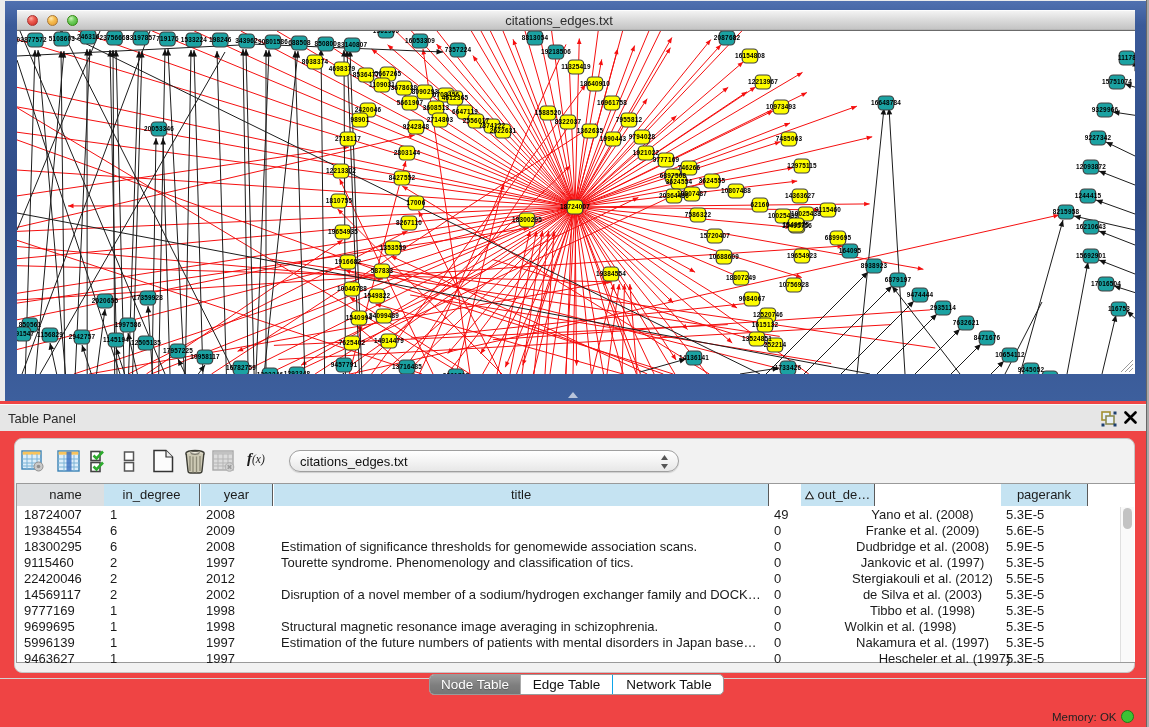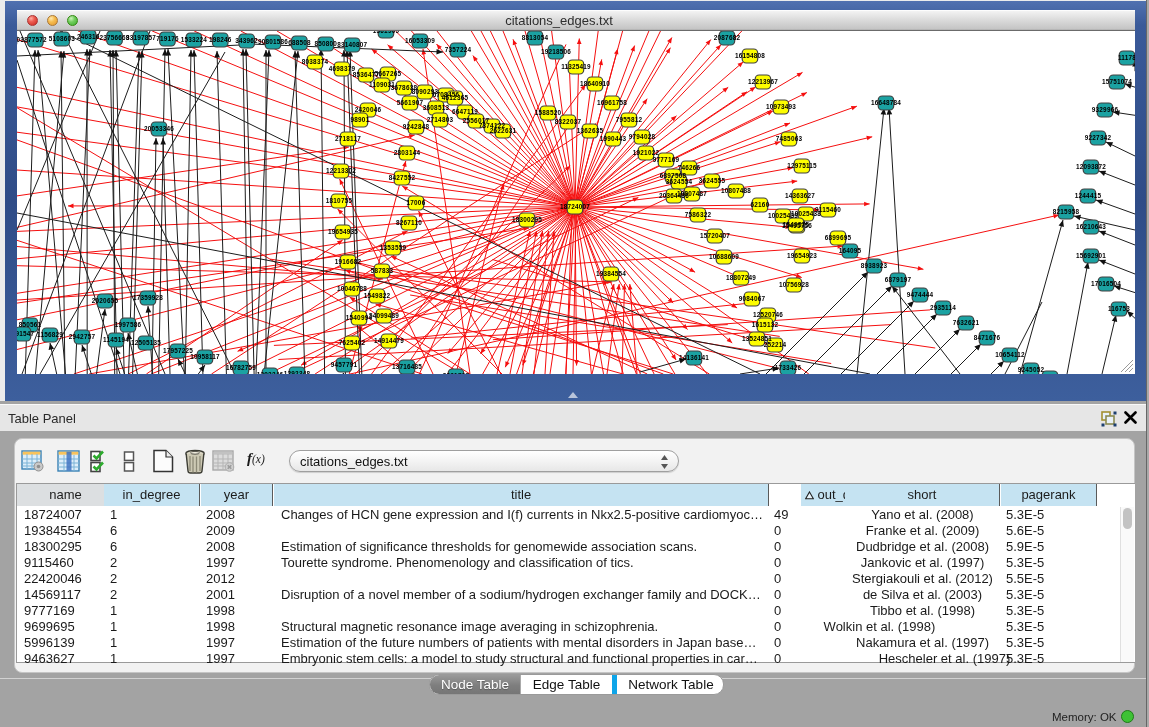--- a/index.html
+++ b/index.html
@@ -11,43 +11,43 @@
 #title{left:0;top:13px;width:1118px;text-align:center;font-size:13px;color:#2e2e2e}
 .tl{width:11px;height:11px;border-radius:50%;top:15px}
 #tl1{left:27px;background:radial-gradient(circle at 35% 28%,#ffb0a6 0%,#ee6156 35%,#d83b31 75%,#b2251e 100%);border:0.5px solid #a33}
 #tl2{left:47px;background:radial-gradient(circle at 35% 28%,#ffe9b0 0%,#f6bd4f 40%,#eaa33a 80%,#c07f1f 100%);border:0.5px solid #a73}
 #tl3{left:67px;background:radial-gradient(circle at 35% 28%,#ccf2bb 0%,#73ce5e 40%,#4fb93e 80%,#2e8c24 100%);border:0.5px solid #381}
 #canvas{left:17px;top:31px;width:1118px;height:343px;background:#fff;overflow:hidden}
 #notch{left:568px;top:392px;width:0;height:0;border-left:5px solid transparent;border-right:5px solid transparent;border-bottom:6px solid #b8c4da}
 
 #rstrip{left:1146px;top:0;width:3px;height:727px;background:#a9a9a9;border-left:1px solid #666}
 
-#bottom{left:0;top:401px;width:1146px;height:326px;background:#a3a3a3}
+#bottom{left:0;top:401px;width:1146px;height:326px;background:#ef4444}
 #tpbar{left:0;top:3px;width:1146px;height:27px;background:#e6e6e6;border-top:1px solid #f8f8f8}
 #tptitle{left:8px;top:10px;font-size:13px;color:#2a2a2a}
 #panel{left:14px;top:37px;width:1121px;height:235px;background:#f2f2f2;border:1px solid #c5c5c5;border-radius:8px}
 
 .ic{position:absolute;top:48px}
 #combo{left:289px;top:49px;width:390px;height:22px;background:linear-gradient(#ffffff,#f1f1f1 60%,#e7e7e7);border:1px solid #9f9f9f;border-radius:11px;box-shadow:0 1px 1px rgba(0,0,0,.15)}
 #combo span{position:absolute;left:10px;top:3px;font-size:13px;color:#111}
 
 #tbl{left:16px;top:82px;width:1119px;height:180px;background:#fff;border:1px solid #9a9a9a;border-right:none;overflow:hidden}
 .hc{position:absolute;top:0;height:22px;background:#c5e3f2;border-right:1px solid #5a5a5a;font-size:13px;color:#1c1c1c;text-align:center;line-height:22px}
 .row{position:absolute;left:0;width:1119px;height:16px;font-size:13px;color:#1a1a1a}
 .c{position:absolute;top:0;white-space:nowrap;line-height:16px}
 .ctr{text-align:center}
 #vsb{left:1120px;top:106px;width:14px;height:155px;background:#fafafa;border-left:1px solid #e0e0e0}
 #vthumb{left:1123px;top:107px;width:9px;height:21px;background:#c3c3c3;border-radius:5px}
 
 #tabline{left:0;top:277px;width:1146px;height:1px;background:#d2d2d2}
-#tabs{left:429px;top:273px;width:295px;height:21px;border:1px solid #9a9a9a;border-radius:10px;background:#fff;overflow:hidden}
+#tabs{left:429px;top:273px;width:295px;height:21px;border:1px solid #9a9a9a;border-radius:5px;background:#fff;overflow:hidden}
 .tab{position:absolute;top:0;height:21px;font-size:13.5px;line-height:20px;text-align:center}
 #tab1{left:0;width:90px;background:linear-gradient(#9a9a9a,#7e7e7e 50%,#747474);color:#fff;text-shadow:0 1px 1px rgba(0,0,0,.3)}
 #tab2{left:90px;width:92px;color:#111;border-left:1px solid #aaa}
-#tab3{left:182px;width:113px;color:#111;border-left:5px solid #0ea5e9}
+#tab3{left:182px;width:113px;color:#111;border-left:1px solid #0ea5e9}
 #mem{left:1052px;top:310px;white-space:nowrap;font-size:11.5px;color:#222}
 #memdot{left:1121px;top:309px;width:13px;height:13px;border-radius:50%;background:#3ec235;border:1px solid #1e7a18}
 </style></head>
 <body>
 <div class="abs" id="desk"></div>
 <div class="abs" id="titlebar"></div>
 <div class="abs" id="title">citations_edges.txt</div>
 <div class="abs tl" id="tl1"></div>
 <div class="abs tl" id="tl2"></div>
 <div class="abs tl" id="tl3"></div>
@@ -802,42 +802,40 @@
    </svg>
  </div>
  <div class="abs" id="tbl">
    <div class="hc" style="left:0;width:98px;background:#dcdfe1">name</div>
    <div class="hc" style="left:87px;width:96px">in_degree</div>
    <div class="hc" style="left:184px;width:72px">year</div>
    <div class="hc" style="left:257px;width:495px">title</div>
    <div class="hc" style="left:784px;width:74px"><svg width="9" height="9" viewBox="0 0 10 10" style="vertical-align:-1px">
           <path d="M5 1 L9.3 8.7 H0.7 Z" fill="#e8f4fb" stroke="#222" stroke-width="1.2"></path>
         </svg> out_de…</div>
-   <div class="hc" style="left:828px;width:155px">short</div>
-   <div class="hc" style="left:984px;width:96px">pagerank</div>
+   <div class="hc" style="left:984px;width:87px">pagerank</div>
  </div>
  <div class="abs" style="left:16px;top:82px;width:1105px;height:180px;overflow:hidden;pointer-events:none">
  </div>
  <div class="abs" id="vsb"></div>
  <div class="abs" id="vthumb"></div>
  <div class="abs" id="tabline"></div>
  <div class="abs" id="tabs">
    <div class="tab" id="tab1">Node Table</div>
    <div class="tab" id="tab2">Edge Table</div>
    <div class="tab" id="tab3">Network Table</div>
  </div>
  <div class="abs" id="mem">Memory: OK</div>
  <div class="abs" id="memdot"></div>
 </div>
 <div class="abs" style="left:0;top:0;width:1146px;height:727px;pointer-events:none">
 <div class="row" style="top:507px">
 <span class="c" style="left:24px">18724007</span>
 <span class="c" style="left:110px">1</span>
 <span class="c" style="left:206px">2008</span>
-<span class="c" style="left:281px">Changes of HCN gene expression and I(f) currents in Nkx2.5-positive cardiomyoc…</span>
 <span class="c" style="left:774px">49</span>
 <span class="c ctr" style="left:845px;width:155px">Yano et al. (2008)</span>
 <span class="c" style="left:1006px">5.3E-5</span>
 </div>
     <div class="row" style="top:523px">
 <span class="c" style="left:24px">19384554</span>
 <span class="c" style="left:110px">6</span>
 <span class="c" style="left:206px">2009</span>
 <span class="c" style="left:774px">0</span>
 <span class="c ctr" style="left:845px;width:155px">Franke et al. (2009)</span>
@@ -865,54 +863,53 @@
 <span class="c" style="left:24px">22420046</span>
 <span class="c" style="left:110px">2</span>
 <span class="c" style="left:206px">2012</span>
 <span class="c" style="left:774px">0</span>
 <span class="c ctr" style="left:845px;width:155px">Stergiakouli et al. (2012)</span>
 <span class="c" style="left:1006px">5.5E-5</span>
 </div>
     <div class="row" style="top:587px">
 <span class="c" style="left:24px">14569117</span>
 <span class="c" style="left:110px">2</span>
-<span class="c" style="left:206px">2001</span>
+<span class="c" style="left:206px">2002</span>
 <span class="c" style="left:281px">Disruption of a novel member of a sodium/hydrogen exchanger family and DOCK…</span>
 <span class="c" style="left:774px">0</span>
 <span class="c ctr" style="left:845px;width:155px">de Silva et al. (2003)</span>
 <span class="c" style="left:1006px">5.3E-5</span>
 </div>
     <div class="row" style="top:603px">
 <span class="c" style="left:24px">9777169</span>
 <span class="c" style="left:110px">1</span>
 <span class="c" style="left:206px">1998</span>
 <span class="c" style="left:774px">0</span>
 <span class="c ctr" style="left:845px;width:155px">Tibbo et al. (1998)</span>
 <span class="c" style="left:1006px">5.3E-5</span>
 </div>
     <div class="row" style="top:619px">
 <span class="c" style="left:24px">9699695</span>
 <span class="c" style="left:110px">1</span>
 <span class="c" style="left:206px">1998</span>
 <span class="c" style="left:281px">Structural magnetic resonance image averaging in schizophrenia.</span>
 <span class="c" style="left:774px">0</span>
-<span class="c ctr" style="left:802px;width:155px">Wolkin et al. (1998)</span>
+<span class="c ctr" style="left:823px;width:155px">Wolkin et al. (1998)</span>
 <span class="c" style="left:1006px">5.3E-5</span>
 </div>
     <div class="row" style="top:635px">
 <span class="c" style="left:24px">5996139</span>
 <span class="c" style="left:110px">1</span>
 <span class="c" style="left:206px">1997</span>
 <span class="c" style="left:281px">Estimation of the future numbers of patients with mental disorders in Japan base…</span>
 <span class="c" style="left:774px">0</span>
 <span class="c ctr" style="left:845px;width:155px">Nakamura et al. (1997)</span>
 <span class="c" style="left:1006px">5.3E-5</span>
 </div>
     <div class="row" style="top:651px">
 <span class="c" style="left:24px">9463627</span>
 <span class="c" style="left:110px">1</span>
 <span class="c" style="left:206px">1997</span>
-<span class="c" style="left:281px">Embryonic stem cells: a model to study structural and functional properties in car…</span>
 <span class="c" style="left:774px">0</span>
 <span class="c ctr" style="left:867px;width:155px">Hescheler et al. (1997)</span>
 <span class="c" style="left:1006px">5.3E-5</span>
 </div>
 </div>
 <div class="abs" id="rstrip"></div>
 </body></html>

